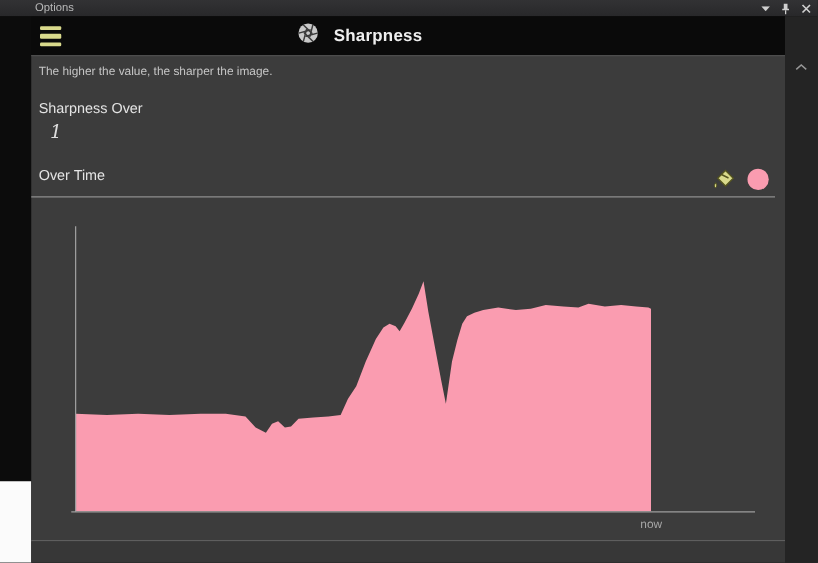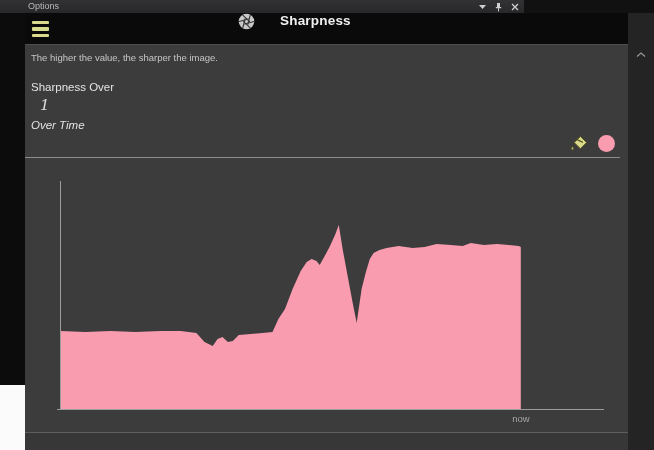--- a/index.html
+++ b/index.html
@@ -3,52 +3,52 @@
 <meta charset="utf-8">
 <style>
   html,body{margin:0;padding:0;}
   body{
     width:654px;height:450px;position:relative;overflow:hidden;
     background:#111;font-family:"Liberation Sans",sans-serif;
     -webkit-font-smoothing:antialiased;
   }
   
   .titlebar{
-    position:absolute;left:0;top:0;width:524px;height:13px;
+    position:absolute;left:0;top:0;width:654px;height:13px;
     background:linear-gradient(#323234,#28282a);
     color:#b9b9b9;font-size:9px;line-height:13px;
   }
   .titlebar-text{position:absolute;left:28px;top:0;}
   .titlebar-controls{
     position:absolute;right:5px;top:0;height:13px;
     display:flex;align-items:center;gap:8px;
   }
   .tb-btn{display:flex;align-items:center;justify-content:center;cursor:default;}
   
   .left-strip{position:absolute;left:0;top:13px;width:25px;height:372px;background:#0c0c0c;}
   .left-strip-white{position:absolute;left:0;top:385px;width:25px;height:65px;background:#fbfbfb;}
   .right-gutter{position:absolute;left:628px;top:13px;width:26px;height:437px;background:#242424;}
   .scroll-up{position:absolute;left:8px;top:31px;width:10px;height:6px;}
   .bottom-band{position:absolute;left:25px;top:433px;width:603px;height:17px;background:#373737;}
   
   .panel-header{position:absolute;left:25px;top:13px;width:603px;height:31px;background:#0a0a0a;}
   .menu-button{position:absolute;left:7px;top:7px;width:19px;height:18px;display:flex;flex-direction:column;justify-content:space-between;padding:1px 0;box-sizing:border-box;cursor:pointer;}
   .menu-button .bar{height:3.4px;width:17px;border-radius:1px;background:#d9da8c;}
-  .header-title-group{position:absolute;left:213px;top:0;height:31px;display:flex;align-items:flex-start;gap:25px;}
+  .header-title-group{position:absolute;left:213px;top:0;height:31px;display:flex;align-items:center;gap:12px;}
   .panel-title{color:#efefef;font-size:13.5px;font-weight:bold;letter-spacing:.2px;}
   
   .content{
     position:absolute;left:25px;top:44px;width:603px;height:389px;
     background:#3c3c3c;border-top:1px solid #4d4d4d;border-bottom:1px solid #5e5e5e;
     box-sizing:border-box;
   }
   .desc{position:absolute;left:6px;top:7px;font-size:9.5px;color:#c6c6c6;}
   .score-label{position:absolute;left:6px;top:36px;font-size:11.5px;color:#e4e4e4;}
   .score-value{position:absolute;left:15px;top:51px;font-family:"DejaVu Serif",serif;font-style:italic;font-size:15px;color:#dedede;}
-  .overtime-label{position:absolute;left:6px;top:74px;font-size:11.5px;color:#e4e4e4;font-style:italic;}
+  .overtime-label{position:absolute;left:6px;top:90px;font-size:11.5px;color:#e4e4e4;}
   .bucket-button{position:absolute;left:544px;top:89px;width:21px;height:20px;cursor:pointer;}
   .swatch{position:absolute;left:573px;top:90px;width:17px;height:17px;border-radius:50%;background:#fa9cb0;cursor:pointer;}
   .section-rule{position:absolute;left:0;top:112px;width:595px;height:1px;background:#8d8d8d;}
   .chart-svg{position:absolute;left:0;top:116px;}
   .now-text{font-family:"Liberation Sans",sans-serif;font-size:9.5px;fill:#a6a6a6;}
 </style>
 </head>
 <body>
 
 <div class="titlebar">

